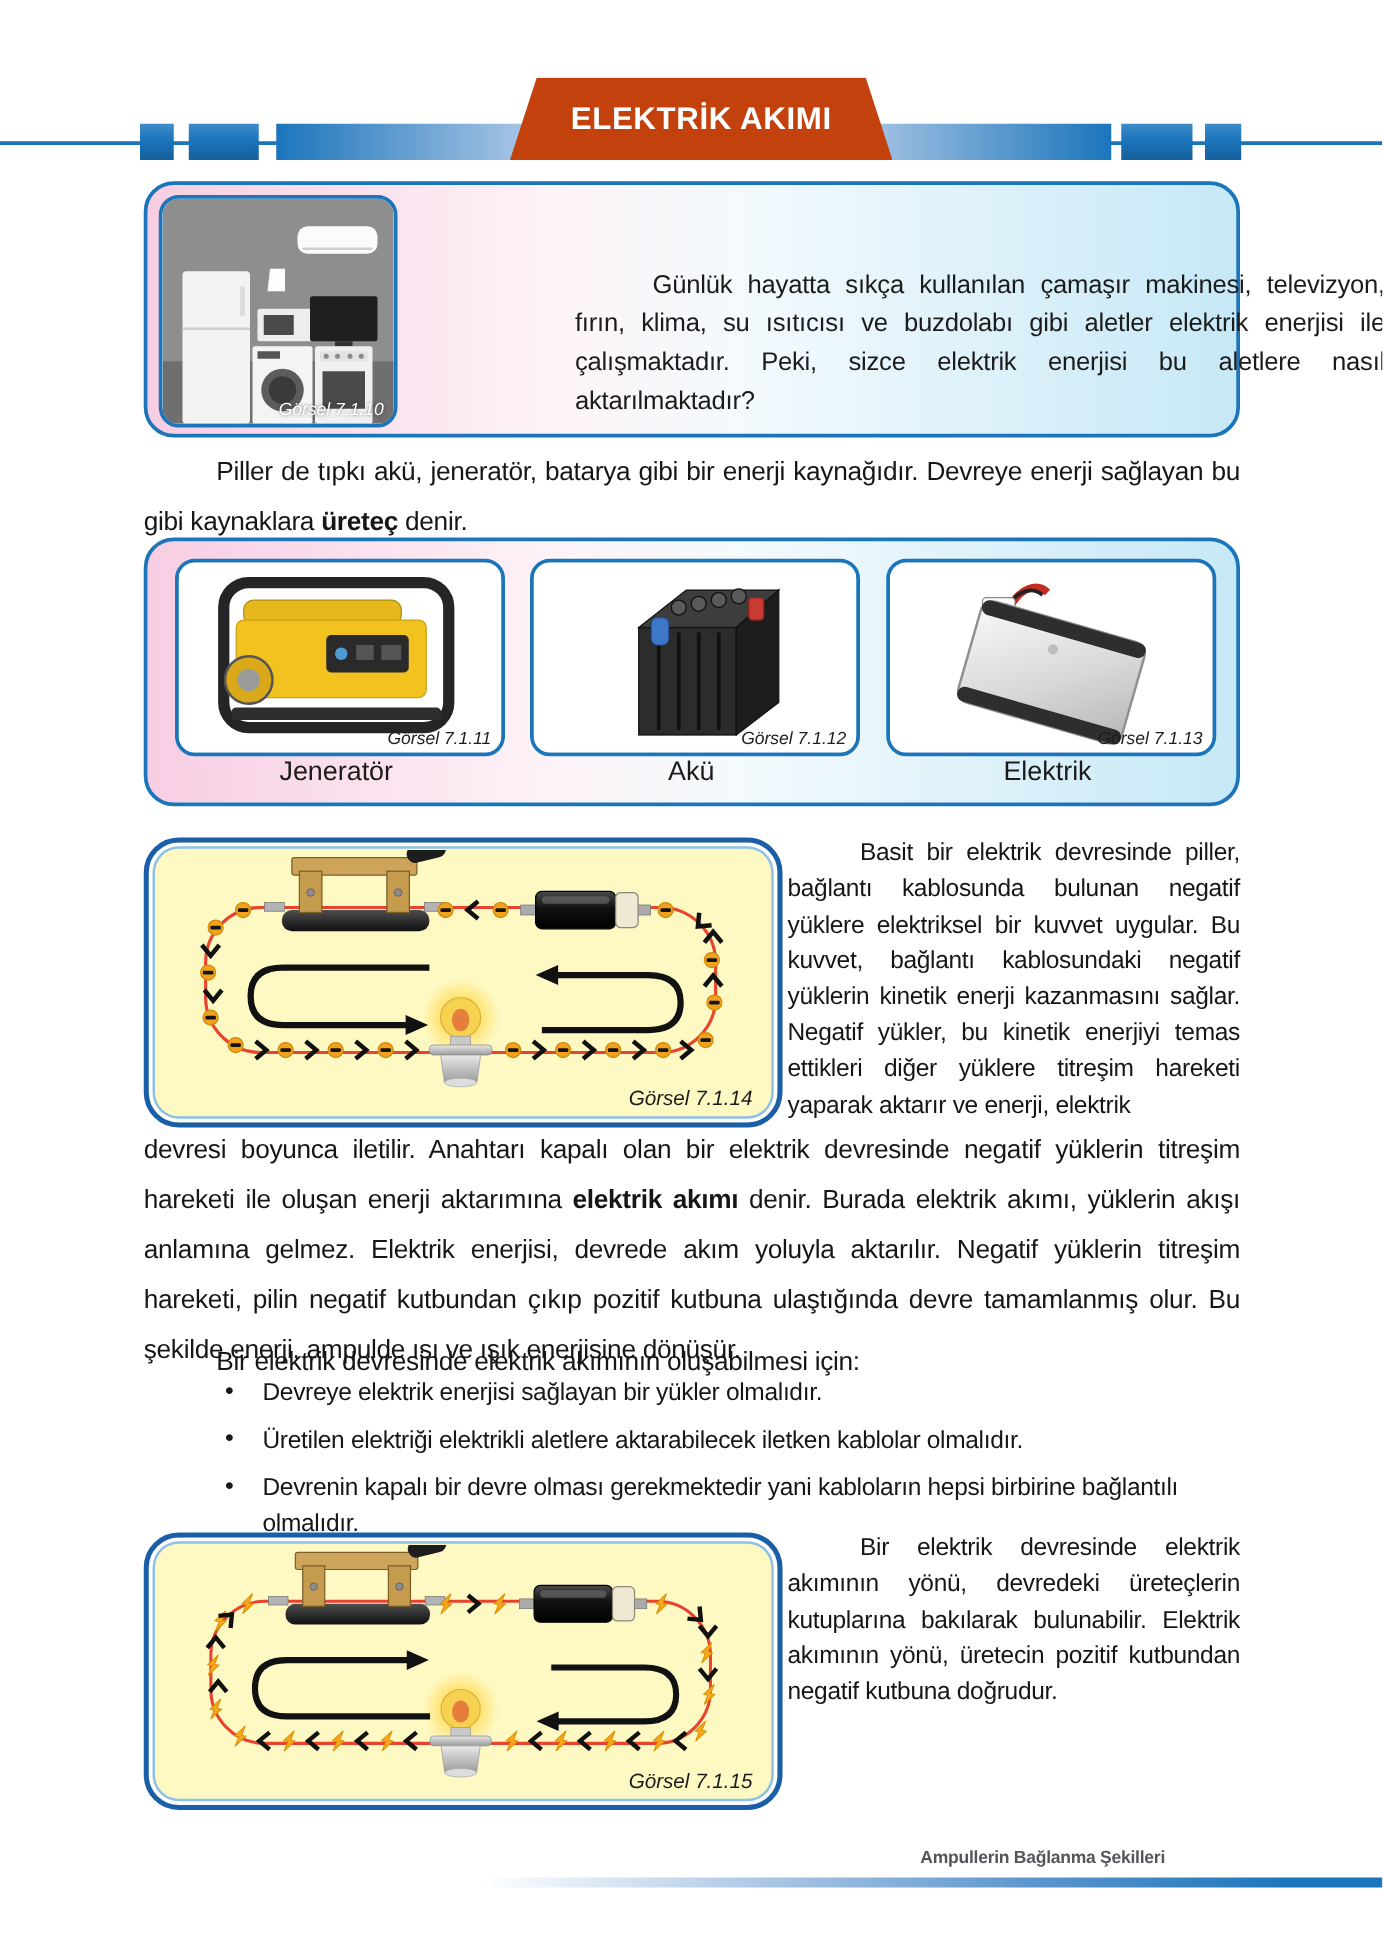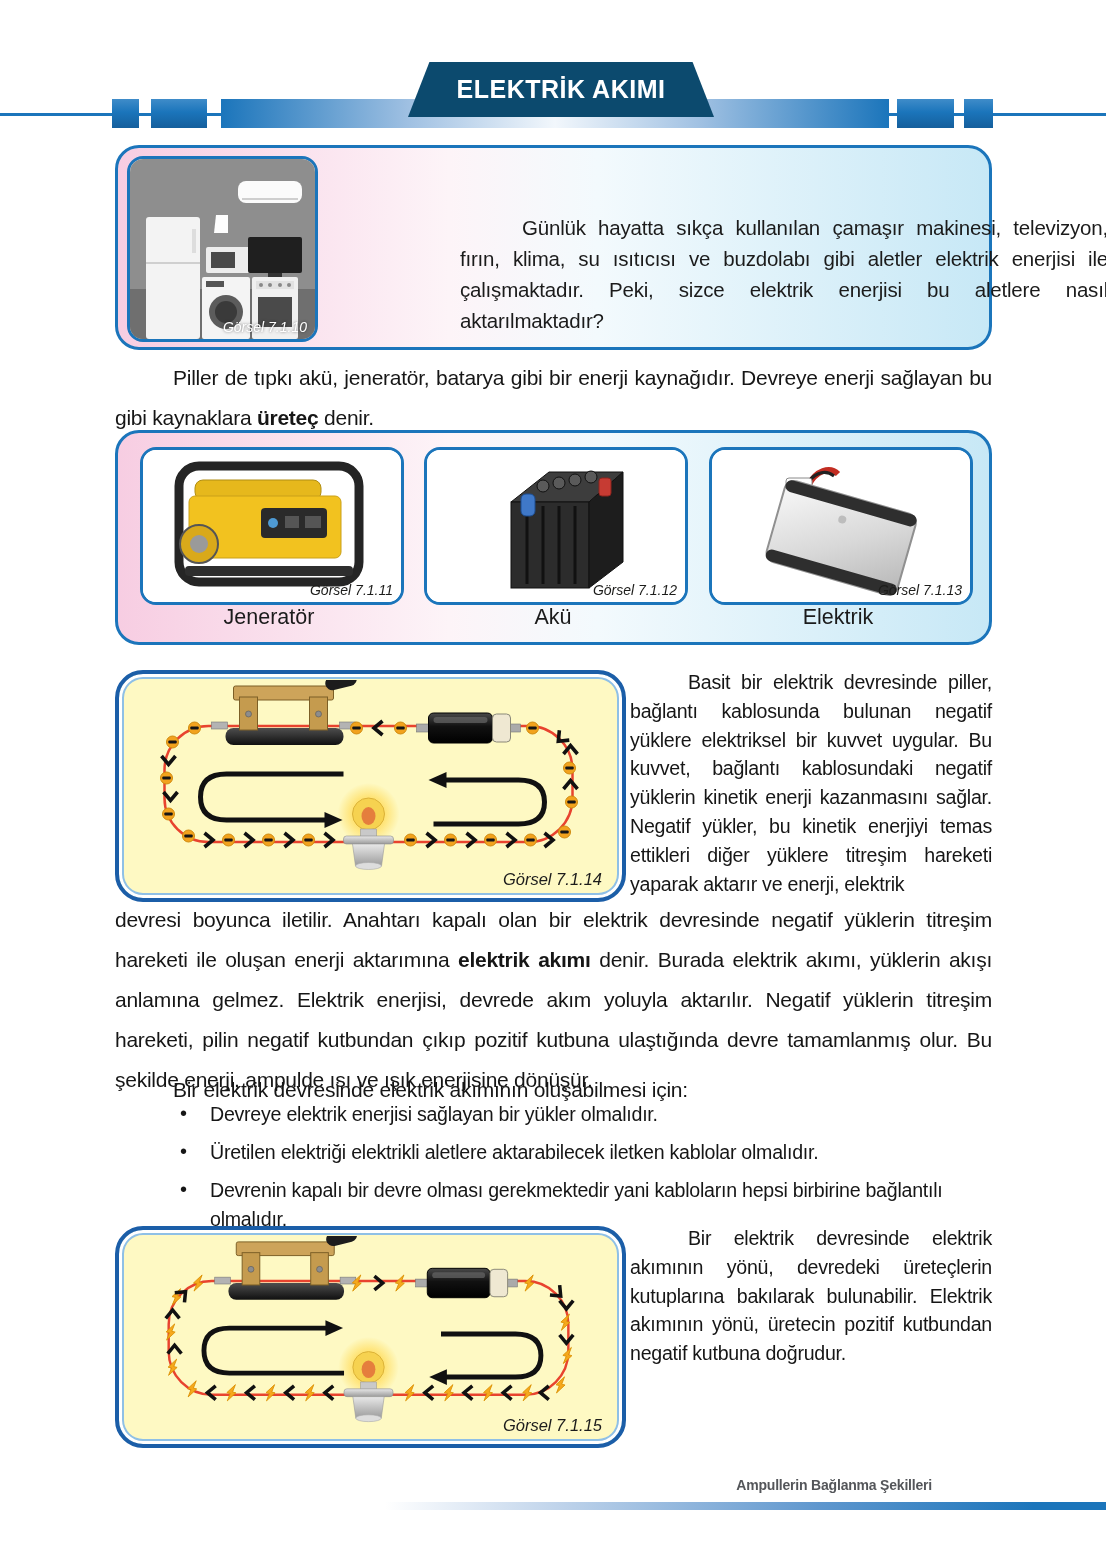--- a/index.html
+++ b/index.html
@@ -7,21 +7,21 @@
         font-family:"Liberation Sans",sans-serif;color:#1b1b1b;}
 
   
   .hline{position:absolute;top:113px;left:0;width:1106px;height:3px;background:#1b75bb;}
   .hsq{position:absolute;top:99px;height:29px;background:linear-gradient(180deg,#3f8cc9,#1b75bb 45%,#155f9c);}
   .sq1{left:112px;width:27px;}
   .sq2{left:151px;width:56px;}
   .band{left:221px;width:668px;background:linear-gradient(90deg,#1b75bb,#9fc0e2 28%,#f2f7fc 50%,#9fc0e2 72%,#1b75bb);}
   .sq3{left:897px;width:57px;}
   .sq4{left:964px;width:29px;}
-  .trap{position:absolute;top:62px;left:408px;width:306px;height:55px;background:#0c4a6e;
+  .trap{position:absolute;top:62px;left:408px;width:306px;height:66px;background:#c2410c;
         clip-path:polygon(7% 0,93% 0,100% 100%,0 100%);display:flex;align-items:center;justify-content:center;}
   .trap span{color:#fff;font-weight:bold;font-size:25px;letter-spacing:.5px;}
 
   
   .gradbox{position:absolute;left:115px;width:871px;border:3px solid #1b75bb;border-radius:24px;
            background:linear-gradient(90deg,#f7cde2,#fdf4f8 38%,#f3fafd 55%,#c7e8f6);}
   .introbox{top:145px;height:199px;}
   .srcbox{top:430px;height:209px;}
 
   .phototile{position:absolute;border:3px solid #1b75bb;border-radius:16px;overflow:hidden;background:#fff;}

